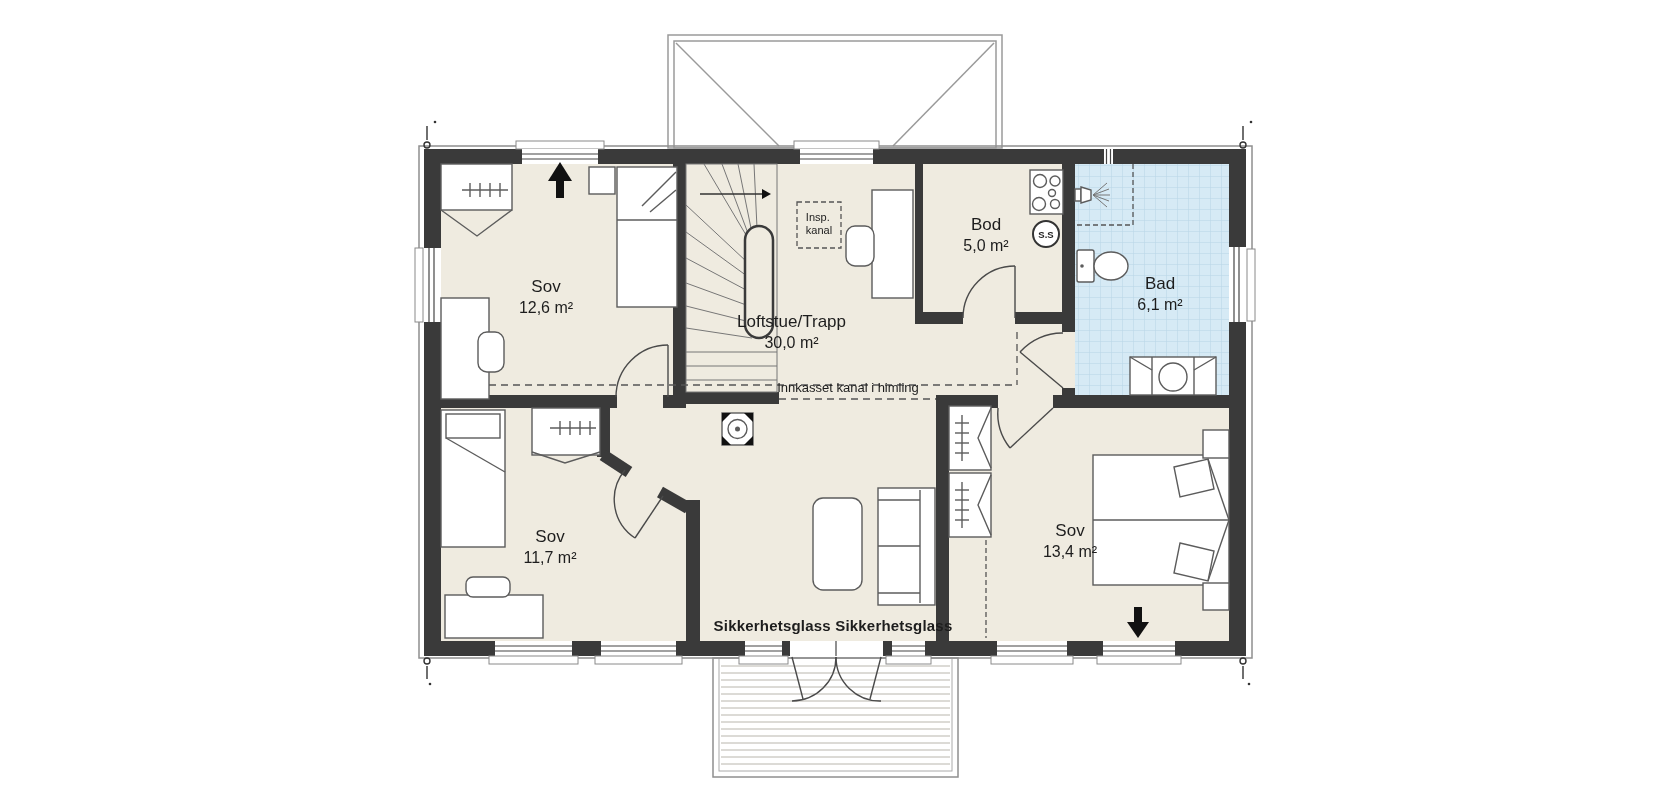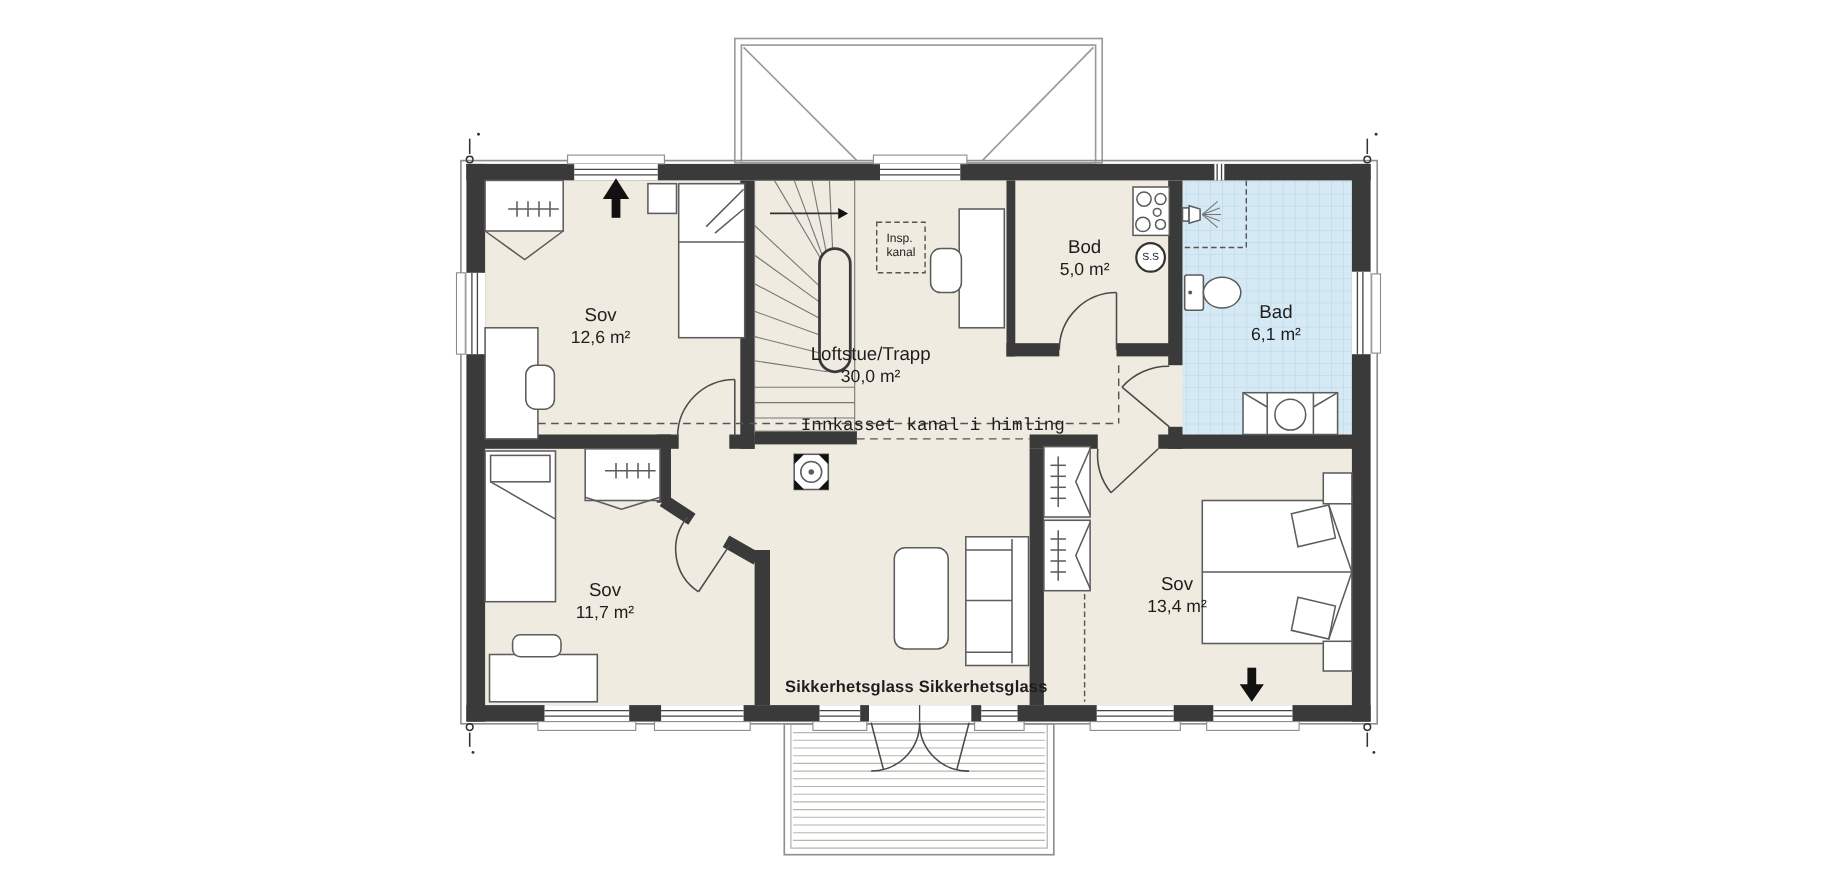--- a/index.html
+++ b/index.html
@@ -25,24 +25,24 @@
   .blk{fill:#111;}
   .deck{stroke:#b9b6ad;stroke-width:1;}
   .dormer{stroke:#9a9a9a;stroke-width:1.5;fill:none;}
   .tick{stroke:#333;stroke-width:1.4;fill:none;}
 
   
   .lbl{position:absolute;color:#1d1d1d;white-space:nowrap;}
   .center{transform:translate(-50%,-50%);text-align:center;}
   .room-label .name{font-size:17px;line-height:21px;display:block;}
   .room-label .area{font-size:16px;line-height:21px;display:block;text-align:center;}
-  .small-note{font-size:16px;font-family:Liberation Mono, monospace;}
+  .small-note{font-size:13px;}
   .safety{font-size:15px;font-weight:600;letter-spacing:0.2px;}
   .insp{font-size:11px;line-height:13px;text-align:left;}
-  .ss{font-size:9.5px;font-weight:400;}
+  .ss{font-size:9.5px;font-weight:700;}
 </style>
 </head>
 <body>
 
 <div class="stage">
 
 <svg width="1670" height="800" viewBox="0 0 1670 800">
 
   <defs>
     <pattern id="tiles" width="11" height="11" patternUnits="userSpaceOnUse">

